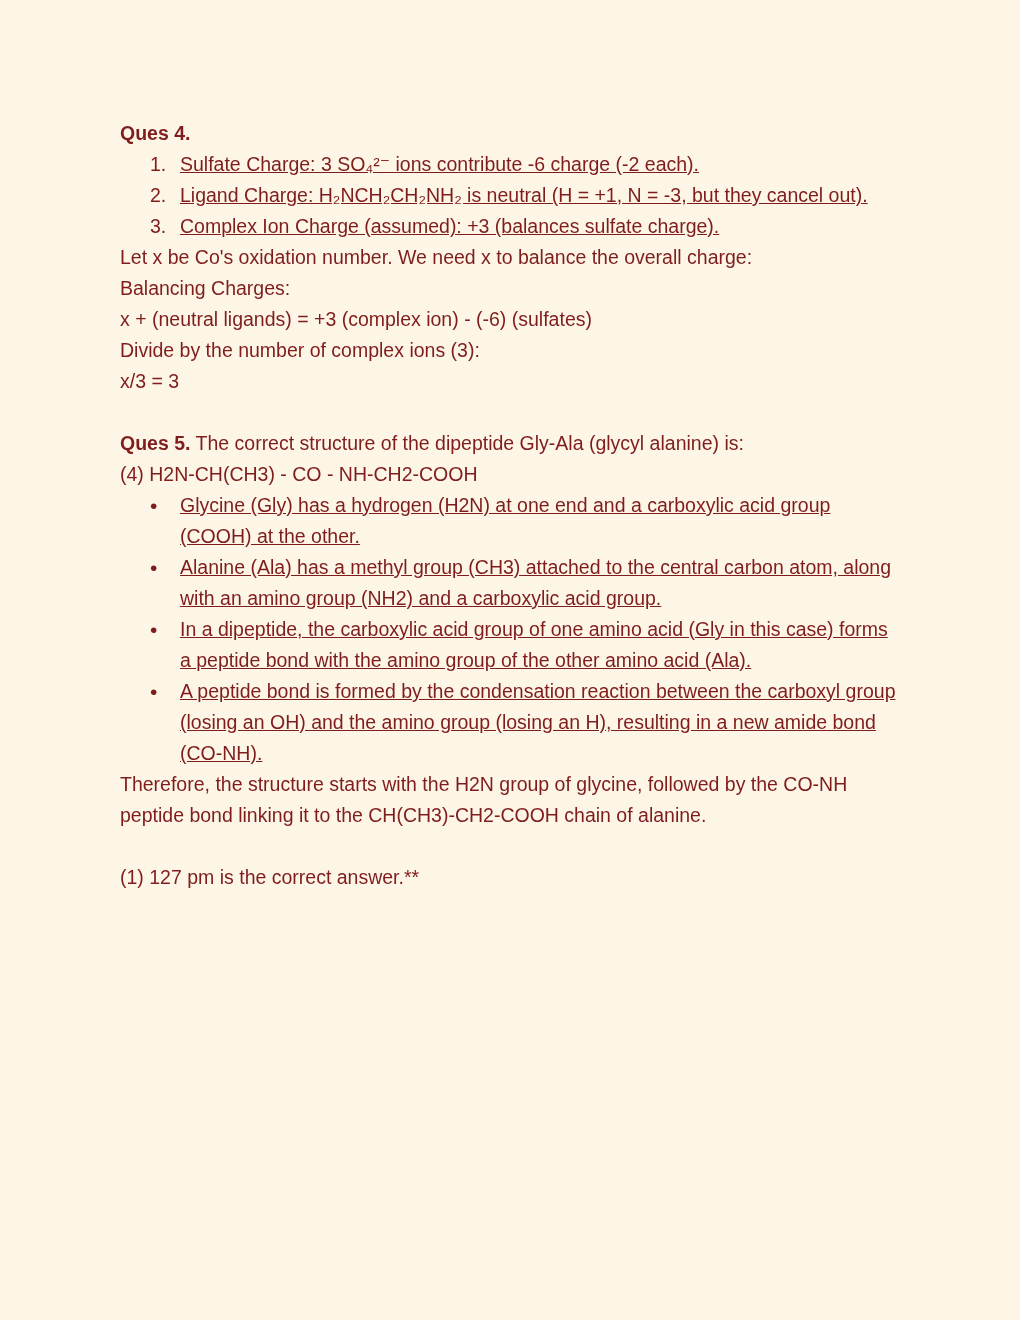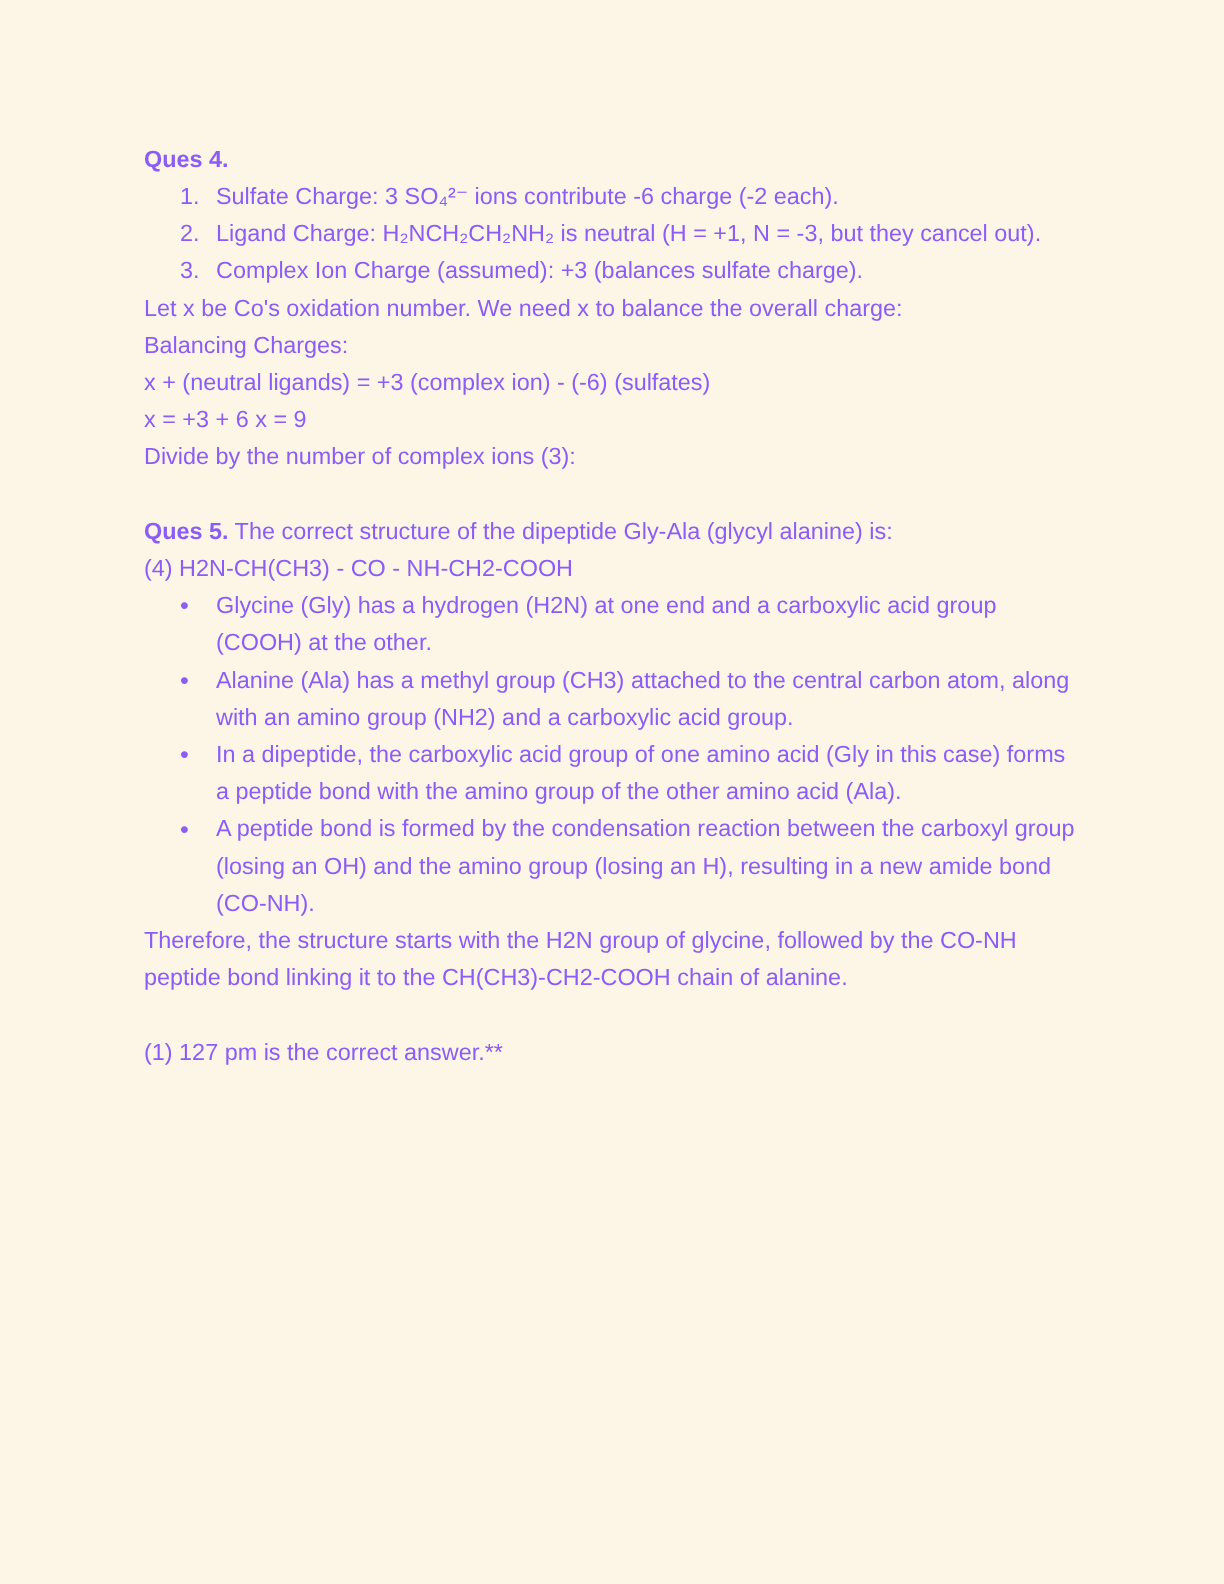--- a/index.html
+++ b/index.html
@@ -6,21 +6,21 @@
     margin: 0;
     padding: 0;
     background: #fdf5e6;
   }
   .page {
     position: relative;
     width: 1020px;
     height: 1320px;
     box-sizing: border-box;
     background: #fdf5e6;
-    color: #8b5cf6;
+    color: #7f1d1d;
     font-family: "Liberation Sans", "DejaVu Sans", sans-serif;
     font-size: 19.5px;
     line-height: 31px;
     padding: 118px 120px 0 120px;
     overflow: hidden;
   }
   p.line {
     margin: 0;
     padding: 0;
   }
@@ -33,20 +33,21 @@
     flex: 0 0 30px;
     margin-left: 30px;
     white-space: nowrap;
   }
   .li .marker.bullet {
     font-size: 21px;
   }
   .li .li-text {
     flex: 1 1 auto;
     min-width: 0;
+    text-decoration: underline;
   }
   .gap { height: 31px; }
 </style>
 </head>
 <body>
 
 <div class="page">
 
   <p class="line bold">Ques 4.</p>
 
@@ -59,22 +60,22 @@
     <span class="li-text">Ligand Charge: H₂NCH₂CH₂NH₂ is neutral (H = +1, N = -3, but they cancel out).</span>
   </div>
   <div class="li">
     <span class="marker">3.</span>
     <span class="li-text">Complex Ion Charge (assumed): +3 (balances sulfate charge).</span>
   </div>
 
   <p class="line">Let x be Co's oxidation number. We need x to balance the overall charge:</p>
   <p class="line">Balancing Charges:</p>
   <p class="line">x + (neutral ligands) = +3 (complex ion) - (-6) (sulfates)</p>
-  <p class="line">x = +3 + 6 x = 9</p>
   <p class="line">Divide by the number of complex ions (3):</p>
+  <p class="line">x/3 = 3</p>
 
   <div class="gap"></div>
 
   <p class="line"><span class="bold">Ques 5.</span><span> The correct structure of the dipeptide Gly-Ala (glycyl alanine) is:</span></p>
   <p class="line">(4) H2N-CH(CH3) - CO - NH-CH2-COOH</p>
 
   <div class="li">
     <span class="marker bullet">•</span>
     <span class="li-text">Glycine (Gly) has a hydrogen (H2N) at one end and a carboxylic acid group (COOH) at the other.</span>
   </div>

